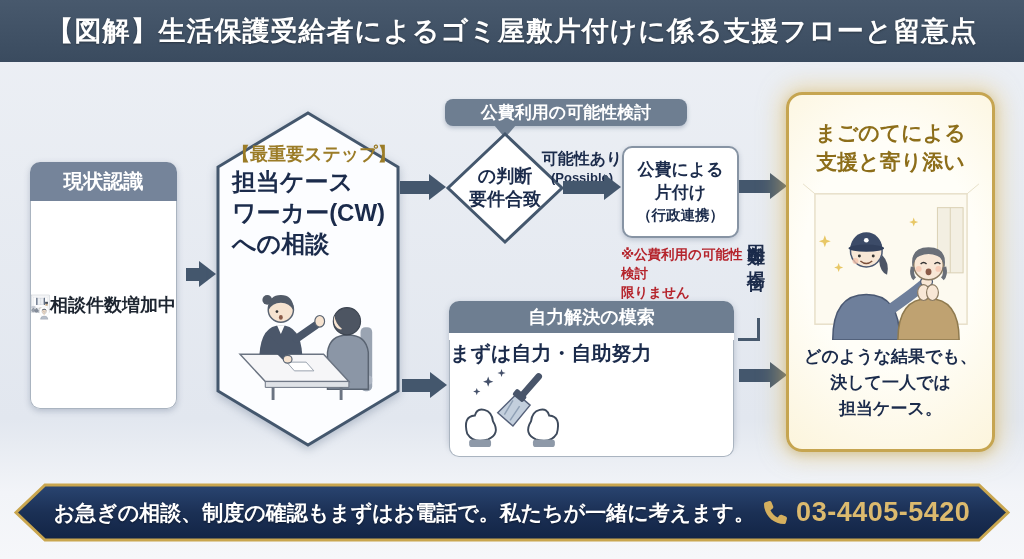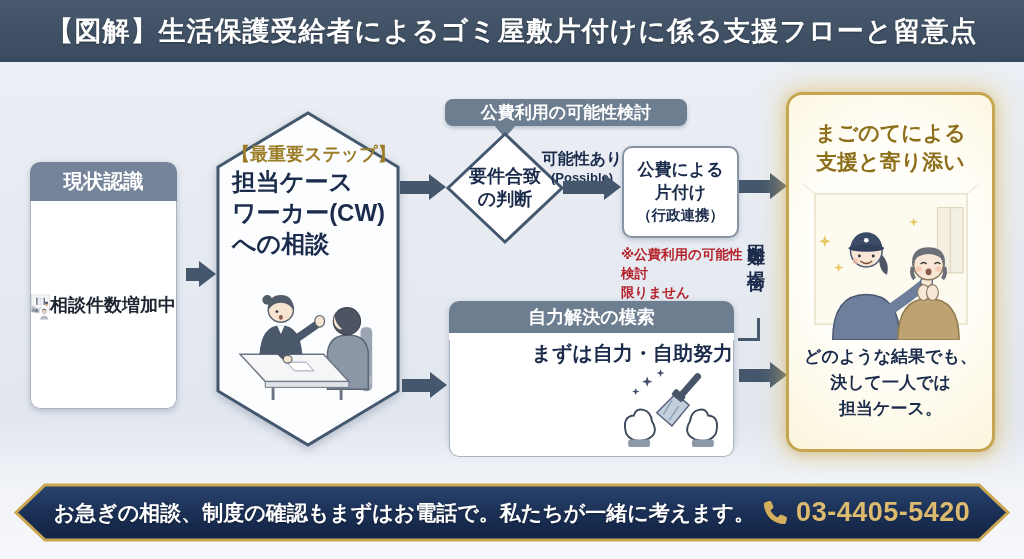--- a/index.html
+++ b/index.html
@@ -58,21 +58,21 @@
   .outbox .o3 { font-size:14.5px; line-height:22px; font-weight:bold; }
 
   .rednote { position:absolute; left:621px; top:245px; width:130px;
              font-size:13.5px; line-height:19px; font-weight:bold; color:#b5242c; }
 
   
   .shbox { position:absolute; left:449px; top:301px; width:285px; height:149px;
            border-radius:10px; box-shadow:0 2px 6px rgba(60,80,110,.28); background:#fff; }
   .shbox .hd { height:32px; border-radius:10px 10px 0 0; font-size:18px; line-height:32px; }
   .shbox .bd { height:117px; border:1.5px solid #aab4c0; border-top:none; border-radius:0 0 10px 10px;
-               background:#fff; text-align:right; }
+               background:#fff; text-align:left; }
   .shbox .b1 { margin-top:7px; font-size:20px; font-weight:bold; }
 
   
   .diffv { position:absolute; left:744px; top:230px; height:96px; writing-mode:vertical-rl;
            font-size:18px; font-weight:bold; letter-spacing:2px; }
   .elbow { position:absolute; left:738px; top:318px; width:22px; height:23px;
            border-right:3px solid #47596e; border-bottom:3px solid #47596e; }
 
   
   .goldpanel { position:absolute; left:786px; top:92px; width:209px; height:360px;
@@ -195,22 +195,22 @@
       <div class="hd2"></div>
   </div>
 
   <div class="pfhdr hdrbar">公費利用の可能性検討</div>
   <div class="pfptr"></div>
 
   <svg class="dia" viewBox="0 0 120 114">
     <polygon points="60,3 117,57 60,111 3,57" fill="#ffffff" stroke="#44576d" stroke-width="3"></polygon>
   </svg>
   <div class="diatxt navy">
+    <div>の判断</div>
     <div>要件合致</div>
-    <div>の判断</div>
   </div>
 
   <div class="poss navy">
     <div class="p1">可能性あり</div>
     <div class="p2">(Possible)</div>
   </div>
 
   <div class="arr" style="left:563px;top:174px">
     <div class="sh" style="width:41px"></div>
       <div class="hd2"></div>

